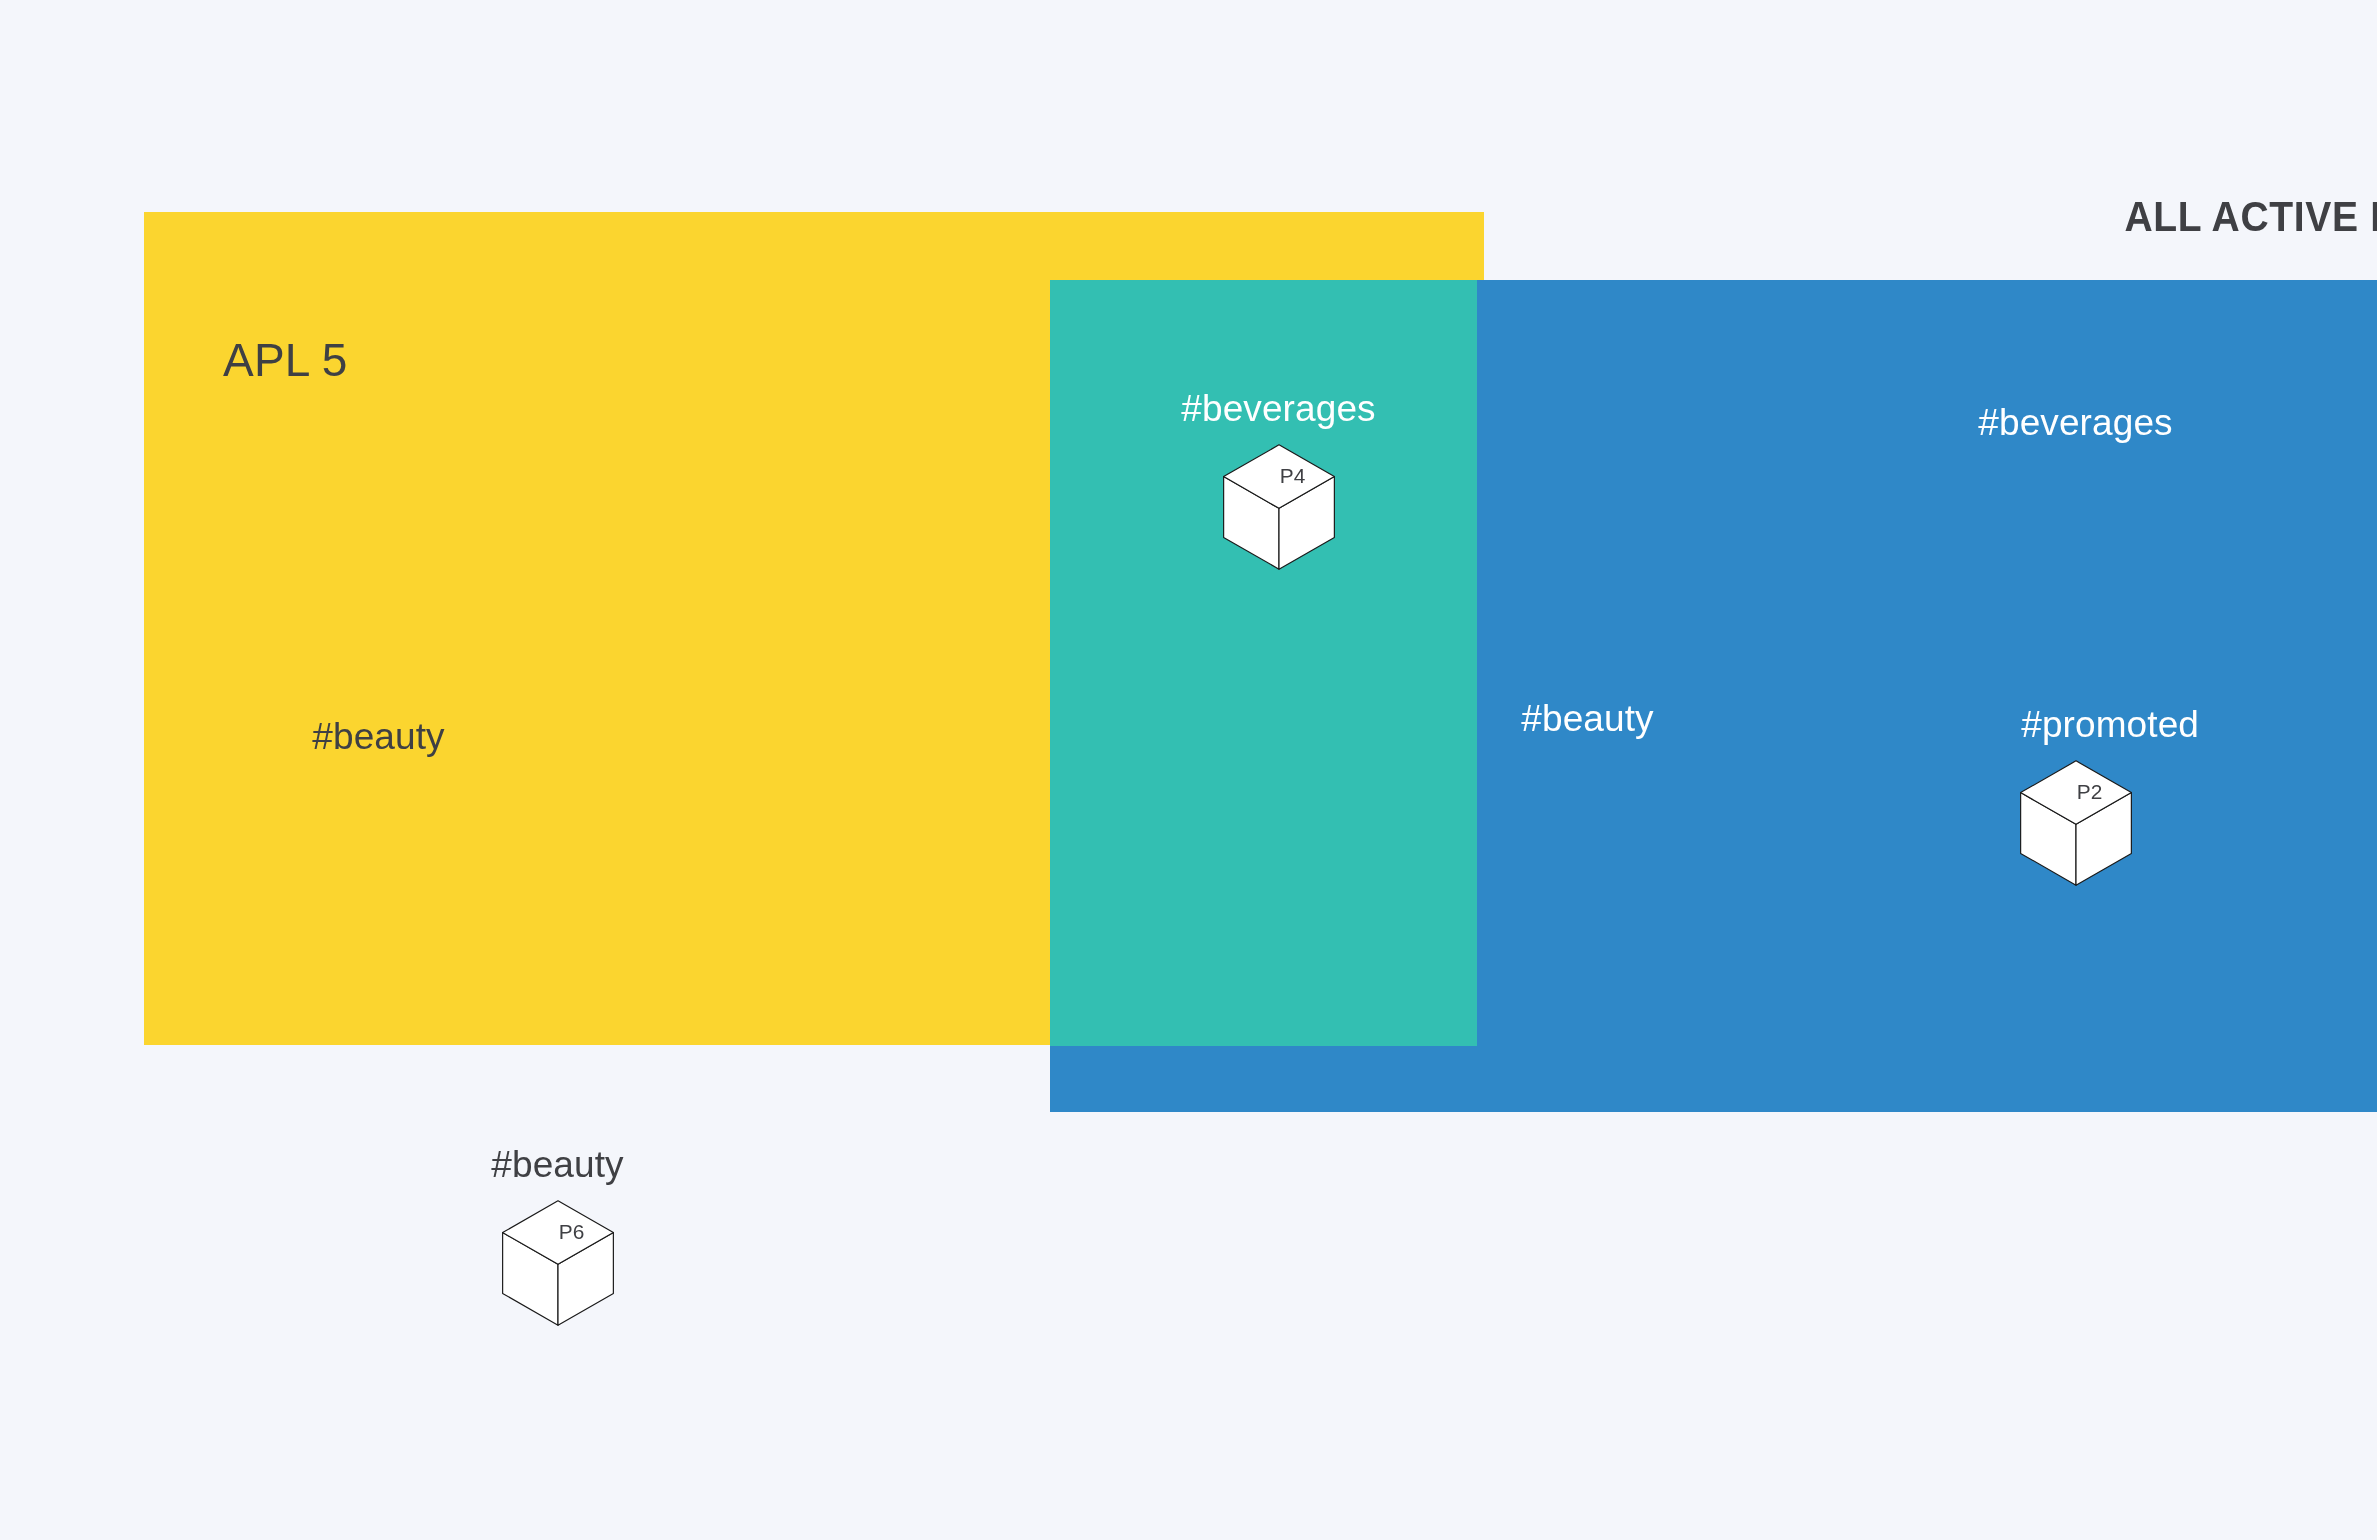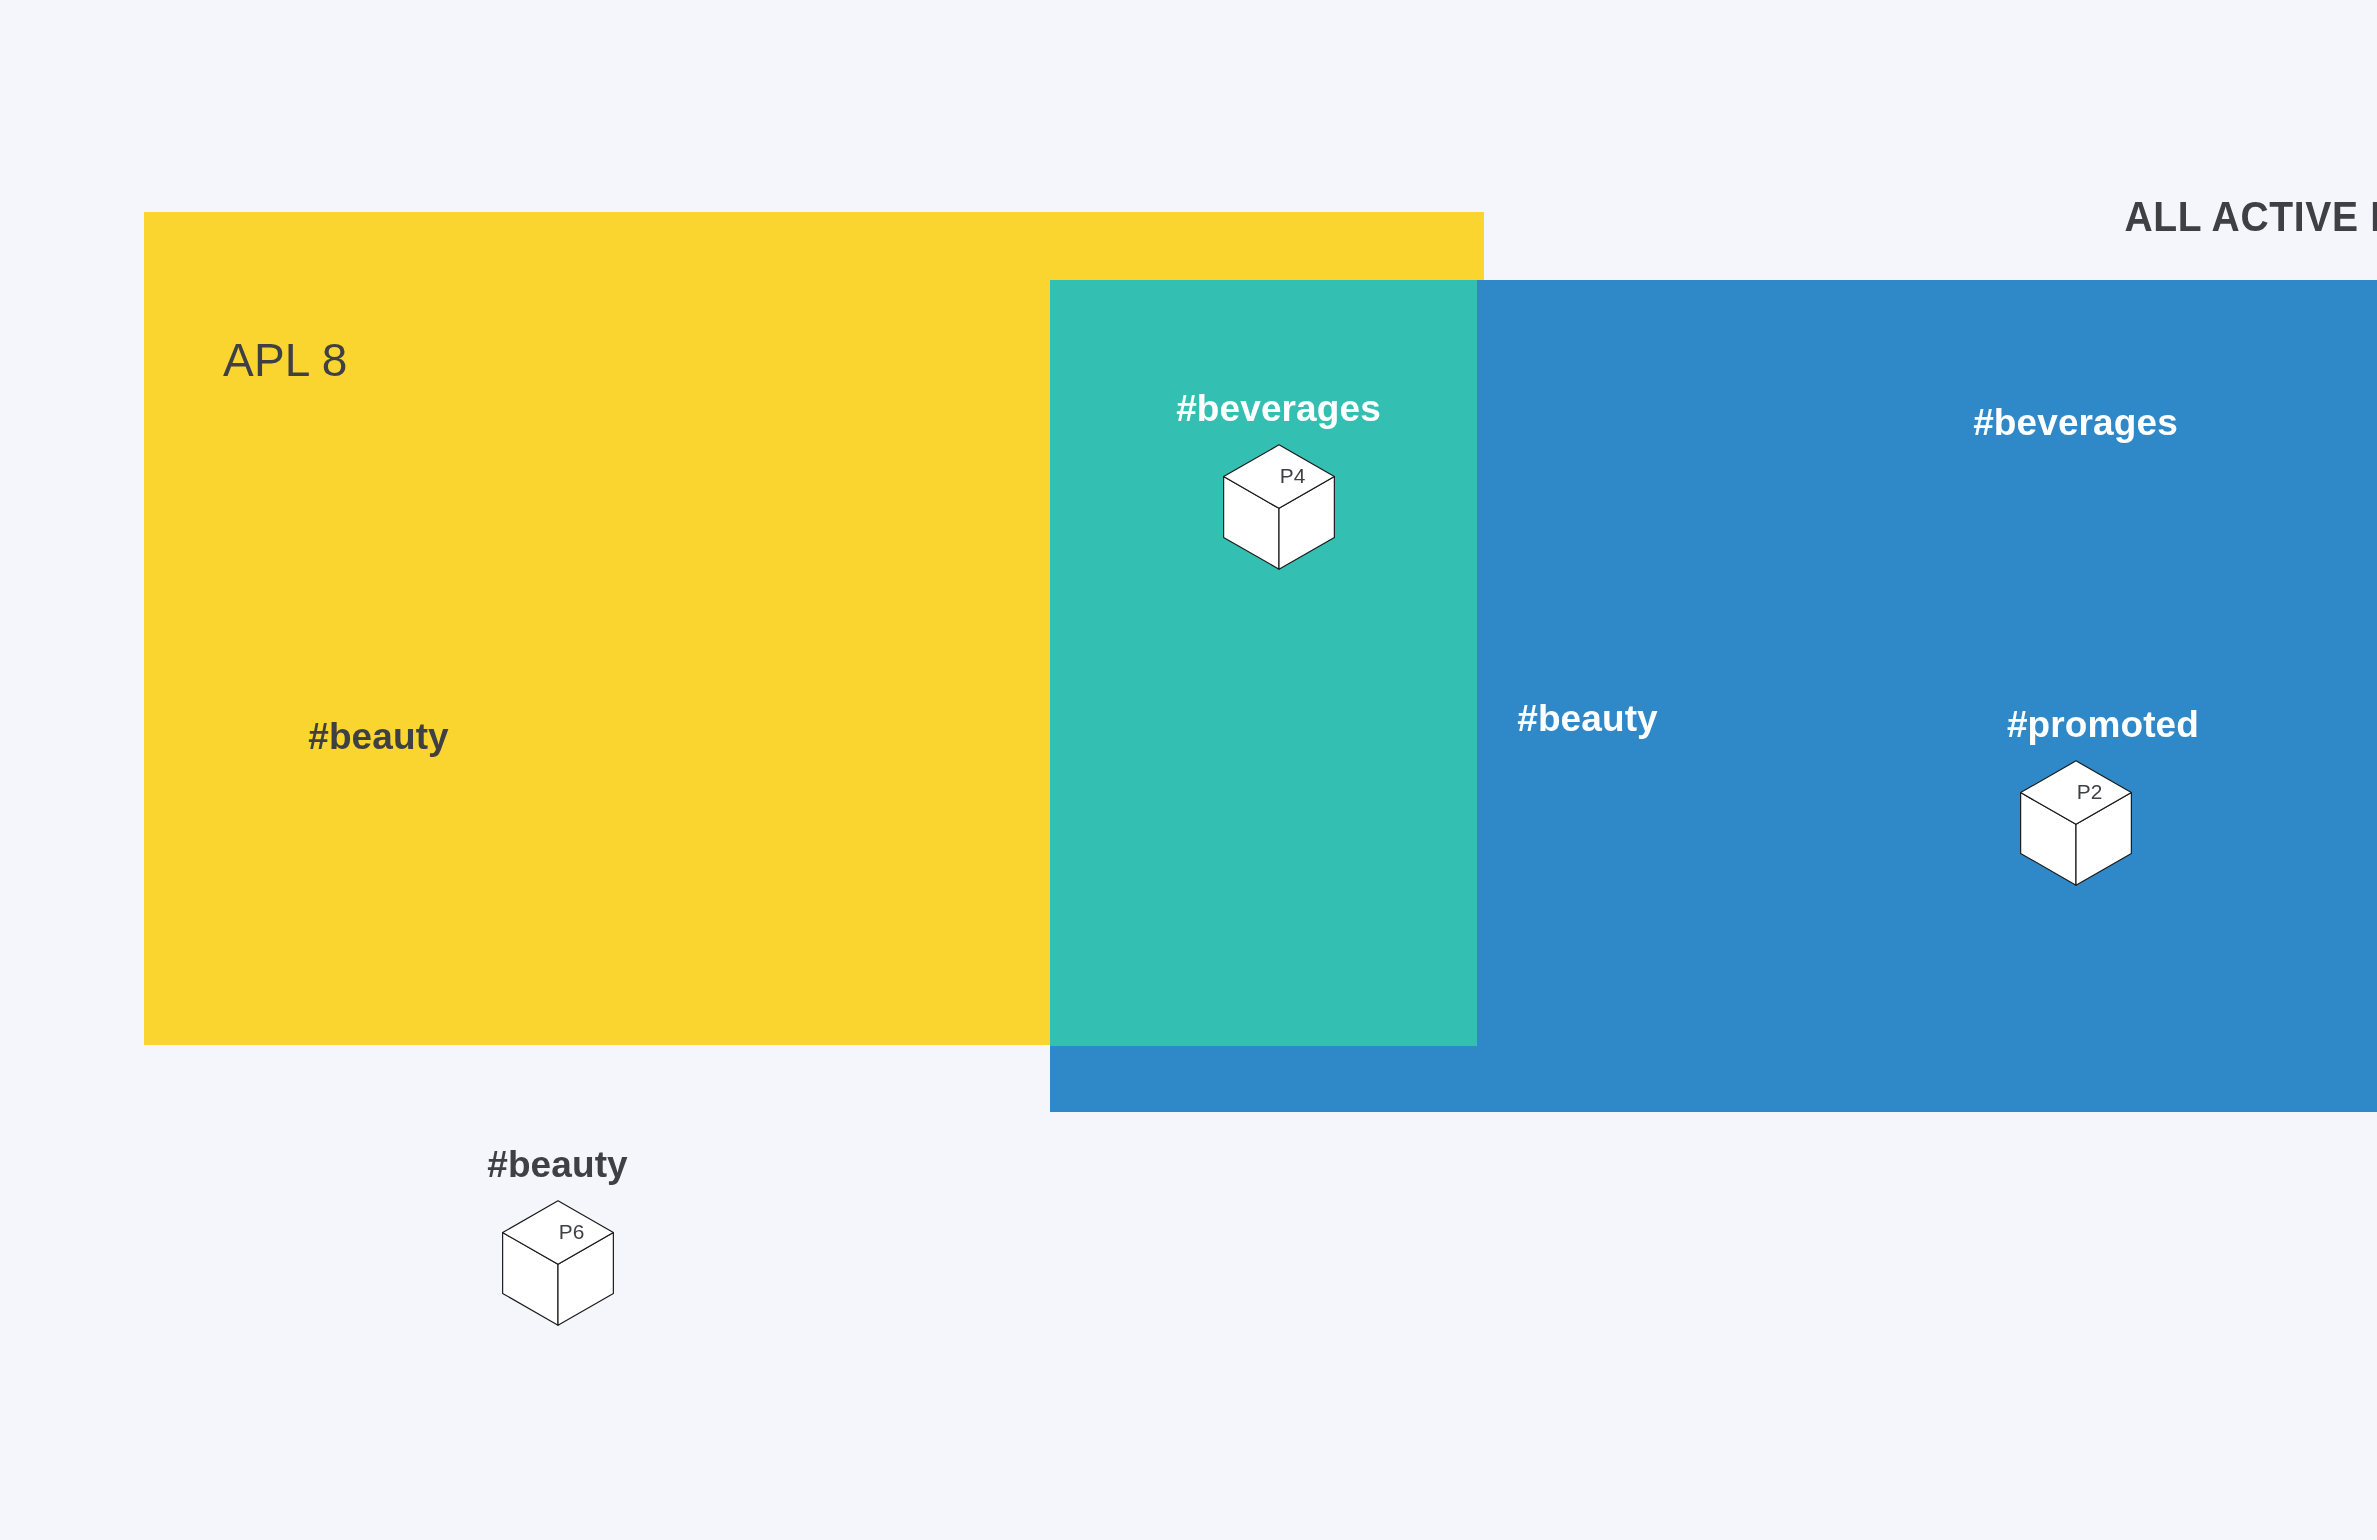--- a/index.html
+++ b/index.html
@@ -72,21 +72,21 @@
   
   .product-node {
     position: absolute;
     z-index: 7;
     width: 247px;
     margin-left: -124px;   
     text-align: center;
   }
   .tag-label {
     font-size: 37px;
-    font-weight: 700;
+    font-weight: 400;
     line-height: 1;
     white-space: nowrap;
     letter-spacing: 0.1px;
   }
   .tag-label.tag-light { color: #ffffff; }
   .tag-label.tag-dark  { color: #3f4044; }
 
   .cube-wrap {
     margin-top: 14.3px;
     display: flex;
@@ -109,21 +109,21 @@
 </style>
 </head>
 <body>
 
 <div id="stage" style="background: rgb(244, 246, 251);">
 
   <div class="region" id="region-apl2" style="background: rgb(251, 213, 47);"></div>
   <div class="region" id="region-apl1" style="background: rgb(47, 136, 200);"></div>
   <div class="region" id="region-overlap" style="background: rgb(51, 191, 178);"></div>
 
-  <div class="region-label" id="label-apl2" style="color: rgb(63, 64, 68);">APL 8</div>
+  <div class="region-label" id="label-apl2" style="color: rgb(63, 64, 68);">APL 5</div>
 
   <div id="diagram-title">ALL ACTIVE PRODUCTS</div>
 
   <div id="product-layer">
       <div class="product-node" style="left: 1279px; top: 390px;">
         <div class="tag-label tag-light" style="color: rgb(255, 255, 255);">#beverages</div>
         <div class="cube-wrap">
           <svg class="cube-svg" viewBox="0 0 260 290" width="118" height="132">
             <path class="cube-face" d="M8,78 L130,148 L130,282 L8,212 Z"></path>
             <path class="cube-face" d="M252,78 L252,212 L130,282 L130,148 Z"></path>

